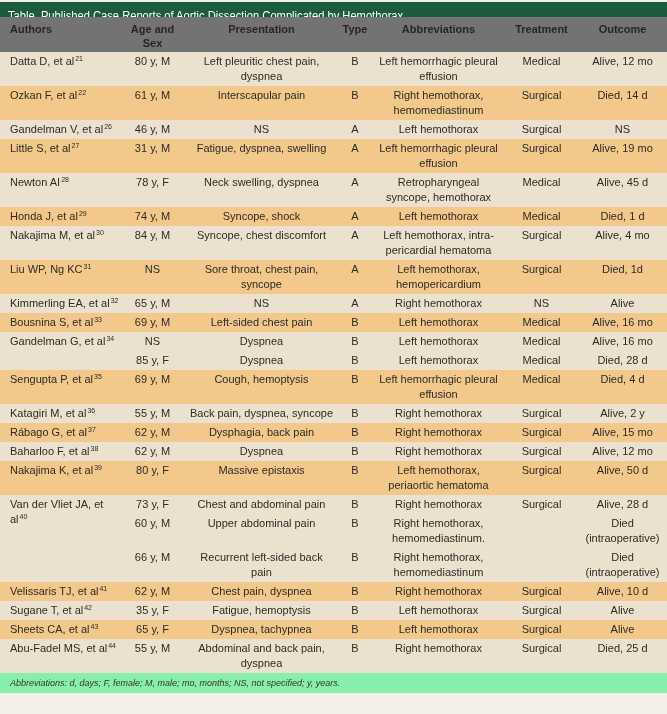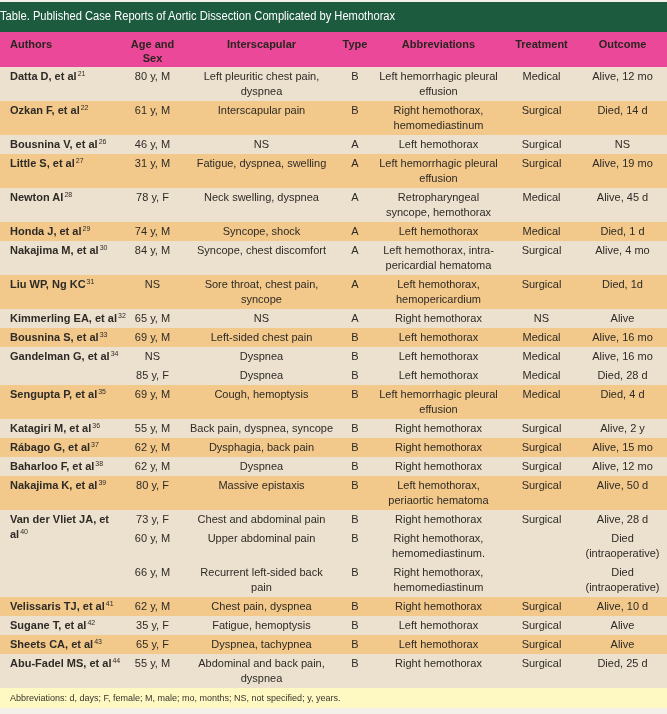--- a/index.html
+++ b/index.html
@@ -4,24 +4,25 @@
 <style>
   html, body { margin: 0; padding: 0; }
   body {
     width: 667px; height: 714px; overflow: hidden;
     background: #f3f0ea;
     font-family: "Liberation Sans", sans-serif;
     color: #2e2a26;
   }
   .title-bar {
     margin-top: 2px;
-    height: 30px;
+    height: 15px;
     background: #1c5b3e;
     color: #ffffff;
     line-height: 25px;
+    padding-left: 8px;
     white-space: nowrap;
     overflow: hidden;
   }
   .title-text {
     display: inline-block;
     font-size: 12px;
     transform: scaleX(0.93);
     transform-origin: left center;
   }
   table {
@@ -32,39 +33,40 @@
   th, td {
     vertical-align: top;
     font-size: 11px;
     line-height: 15px;
     padding: 2px 4px 2px 4px;
     overflow: visible;
   }
   th {
     font-weight: bold;
     color: #2a2520;
-    background: #ec4899;
+    background: #737373;
     padding: 5px 4px 2px 4px;
     line-height: 14px;
     height: 28px;
   }
   th.au, td.au { text-align: left; padding-left: 10px; }
   .tc { text-align: center; }
-  td.au .nm { white-space: nowrap; font-weight: bold; }
+  td.au .nm { white-space: nowrap; }
   td.au.wrap .nm { white-space: normal; }
   sup {
     font-size: 7px;
     line-height: 0;
     vertical-align: 4px;
     margin-left: 1px;
   }
   tr.light td { background: #ece1ce; }
   tr.dark td { background: #f2c98b; }
   tr.foot td {
-    background: #fef9c3;
+    background: #86efac;
+    font-style: italic;
     font-size: 9px;
     line-height: 14px;
     padding: 3px 10px 3px 10px;
     color: #3a332c;
   }
 </style>
 </head>
 <body>
 
 <div class="title-bar">
@@ -78,21 +80,21 @@
       <col style="width:153px">
       <col style="width:34px">
       <col style="width:133px">
       <col style="width:73px">
       <col style="width:89px">
   </colgroup>
   <thead>
     <tr>
       <th class="au">Authors</th>
       <th class="tc">Age and Sex</th>
-      <th class="tc">Interscapular</th>
+      <th class="tc">Presentation</th>
       <th class="tc">Type</th>
       <th class="tc">Abbreviations</th>
       <th class="tc">Treatment</th>
       <th class="tc">Outcome</th>
     </tr>
   </thead>
   <tbody>
 
     <tr class="light">
       <td class="au"><span class="nm">Datta D, et al</span><sup>21</sup></td>
@@ -108,21 +110,21 @@
       <td class="au"><span class="nm">Ozkan F, et al</span><sup>22</sup></td>
       <td class="tc">61 y, M</td>
       <td class="tc">Interscapular pain</td>
       <td class="tc">B</td>
       <td class="tc">Right hemothorax, hemomediastinum</td>
       <td class="tc">Surgical</td>
       <td class="tc">Died, 14 d</td>
     </tr>
 
     <tr class="light">
-      <td class="au"><span class="nm">Bousnina V, et al</span><sup>26</sup></td>
+      <td class="au"><span class="nm">Gandelman V, et al</span><sup>26</sup></td>
       <td class="tc">46 y, M</td>
       <td class="tc">NS</td>
       <td class="tc">A</td>
       <td class="tc">Left hemothorax</td>
       <td class="tc">Surgical</td>
       <td class="tc">NS</td>
     </tr>
 
     <tr class="dark">
       <td class="au"><span class="nm">Little S, et al</span><sup>27</sup></td>

